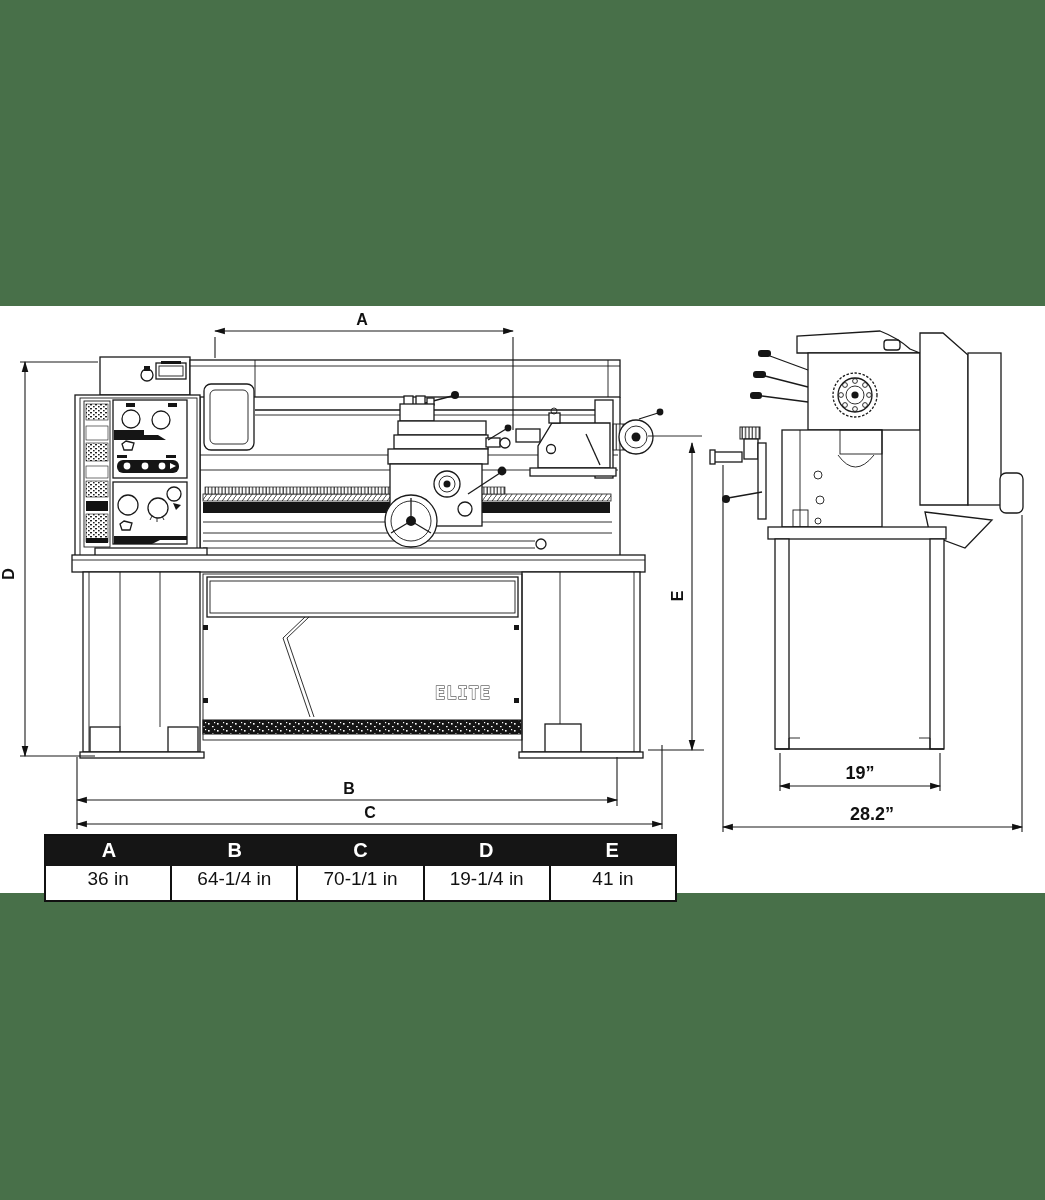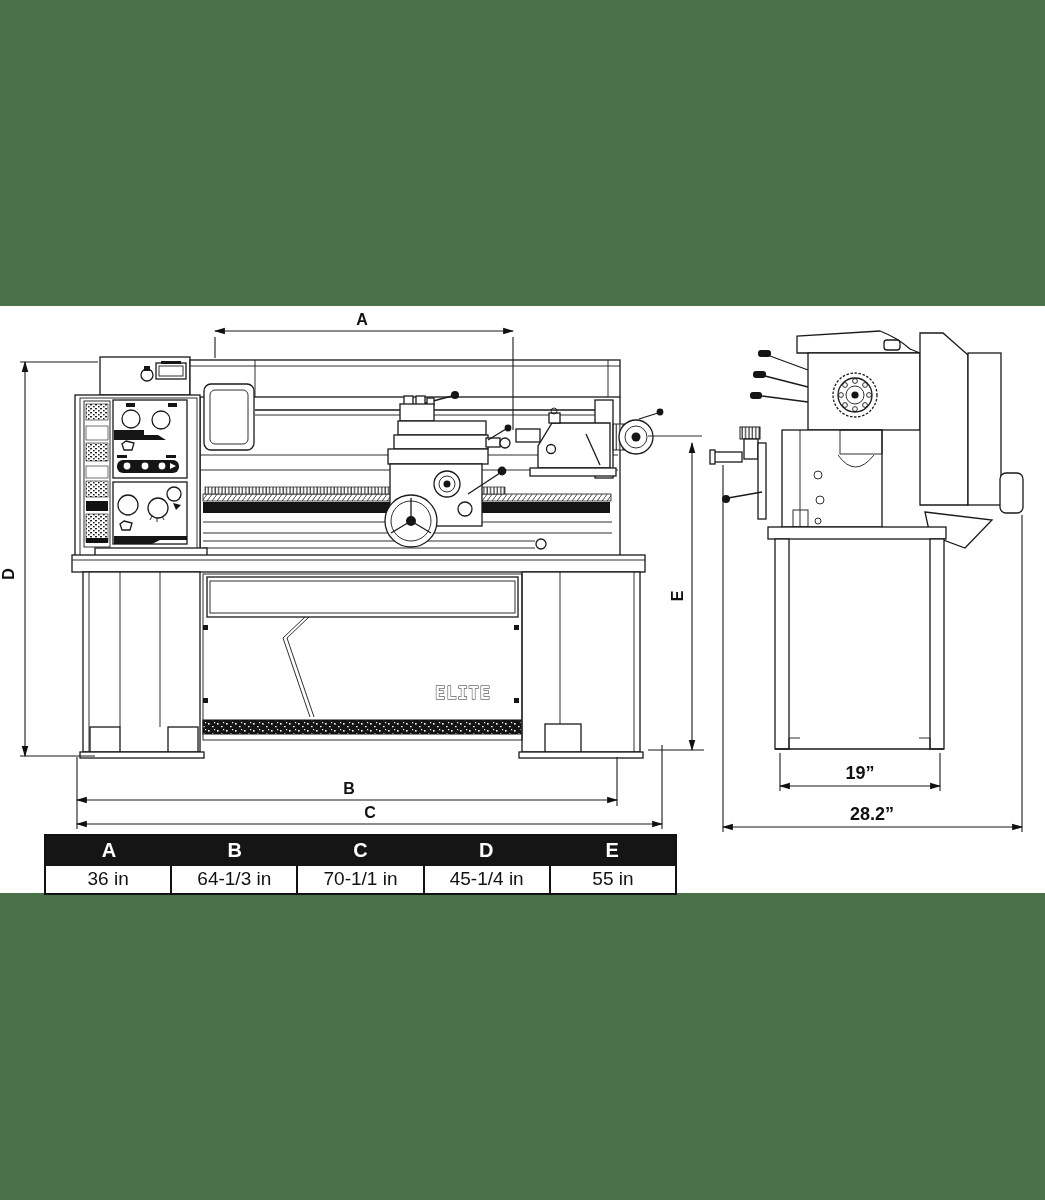--- a/index.html
+++ b/index.html
@@ -9,21 +9,21 @@
   #band-top{top:0;height:306px;}
   #band-bottom{top:893px;height:307px;}
   #drawing{position:absolute;left:0;top:0;width:1045px;height:1200px;}
   
   #dim-table{position:absolute;left:44px;top:834px;width:629px;border:2px solid #111;
              box-sizing:content-box;background:#fff;}
   .trow{display:flex;width:100%;}
   .trow.head{background:#151515;}
   .tcell{flex:1 1 0;text-align:center;overflow:hidden;white-space:nowrap;}
   .trow.head .tcell{color:#fff;font-weight:bold;font-size:20px;padding:3px 0 4px 0;}
-  .trow.vals .tcell{color:#111;font-size:19px;padding:2px 0 3px 0;border-left:2px solid #111;}
+  .trow.vals .tcell{color:#111;font-size:19px;padding:2px 0 10px 0;border-left:2px solid #111;}
   .trow.vals .tcell:first-child{border-left:none;}
   
   .ln{fill:none;stroke:#1a1a1a;stroke-width:1.3;}
   .lnt{fill:none;stroke:#1a1a1a;stroke-width:0.9;}
   .wfill{fill:#ffffff;stroke:#1a1a1a;stroke-width:1.3;}
   .bfill{fill:#151515;stroke:none;}
   .dim{fill:none;stroke:#1a1a1a;stroke-width:1.1;}
   .dimtxt{fill:#111;font-family:"Liberation Sans",sans-serif;font-weight:bold;font-size:16px;text-anchor:middle;}
   .dimtxt2{fill:#111;font-family:"Liberation Sans",sans-serif;font-weight:bold;font-size:18px;text-anchor:middle;}
   .logotxt{fill:#ffffff;stroke:#1a1a1a;stroke-width:1;paint-order:stroke;
@@ -365,20 +365,20 @@
   <div id="dim-table">
     <div class="trow head" style="background: rgb(21, 21, 21);">
       <div class="tcell">A</div>
       <div class="tcell">B</div>
       <div class="tcell">C</div>
       <div class="tcell">D</div>
       <div class="tcell">E</div>
     </div>
     <div class="trow vals">
       <div class="tcell">36 in</div>
-      <div class="tcell">64-1/3 in</div>
+      <div class="tcell">64-1/4 in</div>
       <div class="tcell">70-1/1 in</div>
-      <div class="tcell">45-1/4 in</div>
-      <div class="tcell">55 in</div>
+      <div class="tcell">19-1/4 in</div>
+      <div class="tcell">41 in</div>
     </div>
   </div>
 
 </div>
 
 </body></html>

